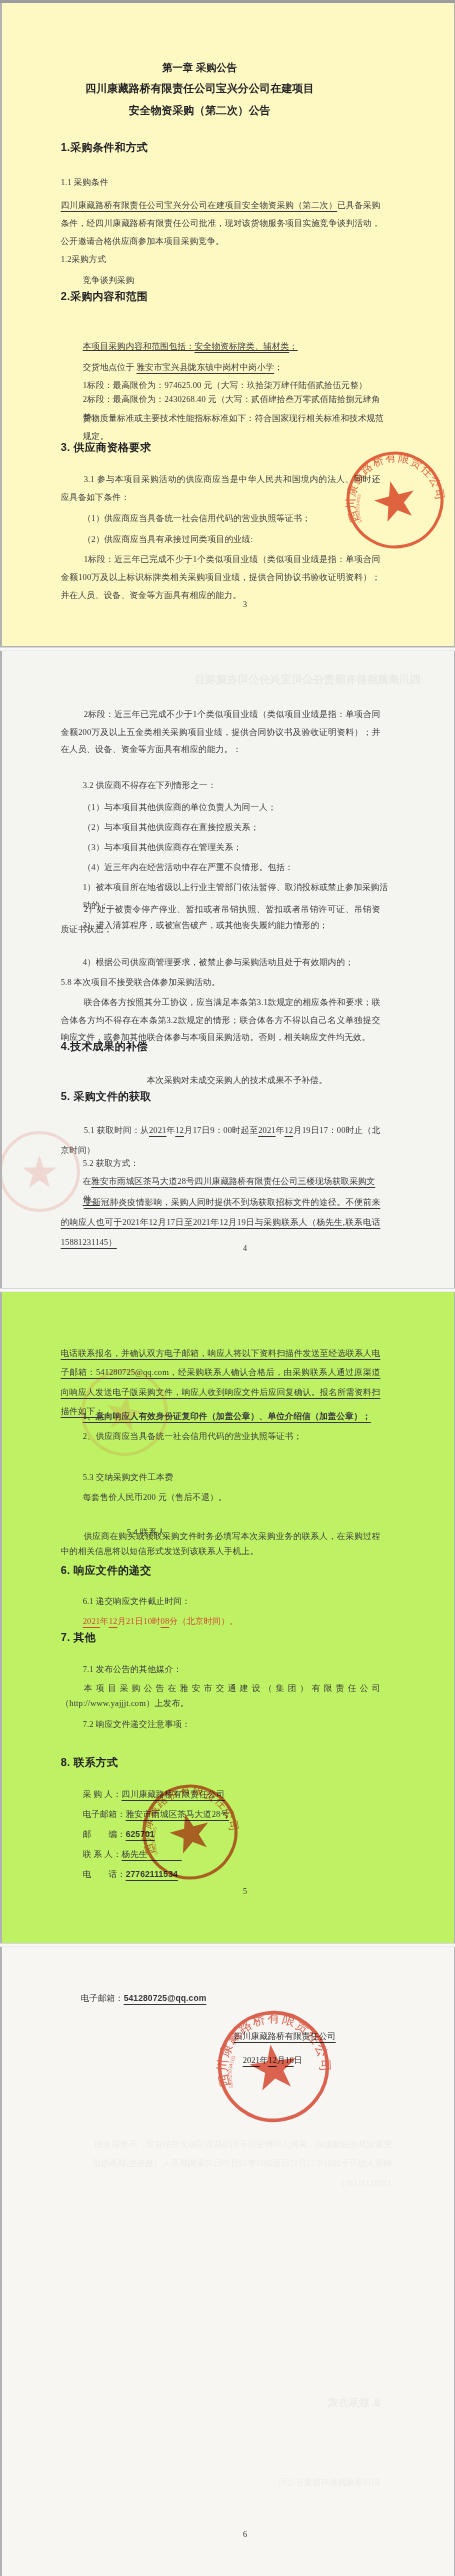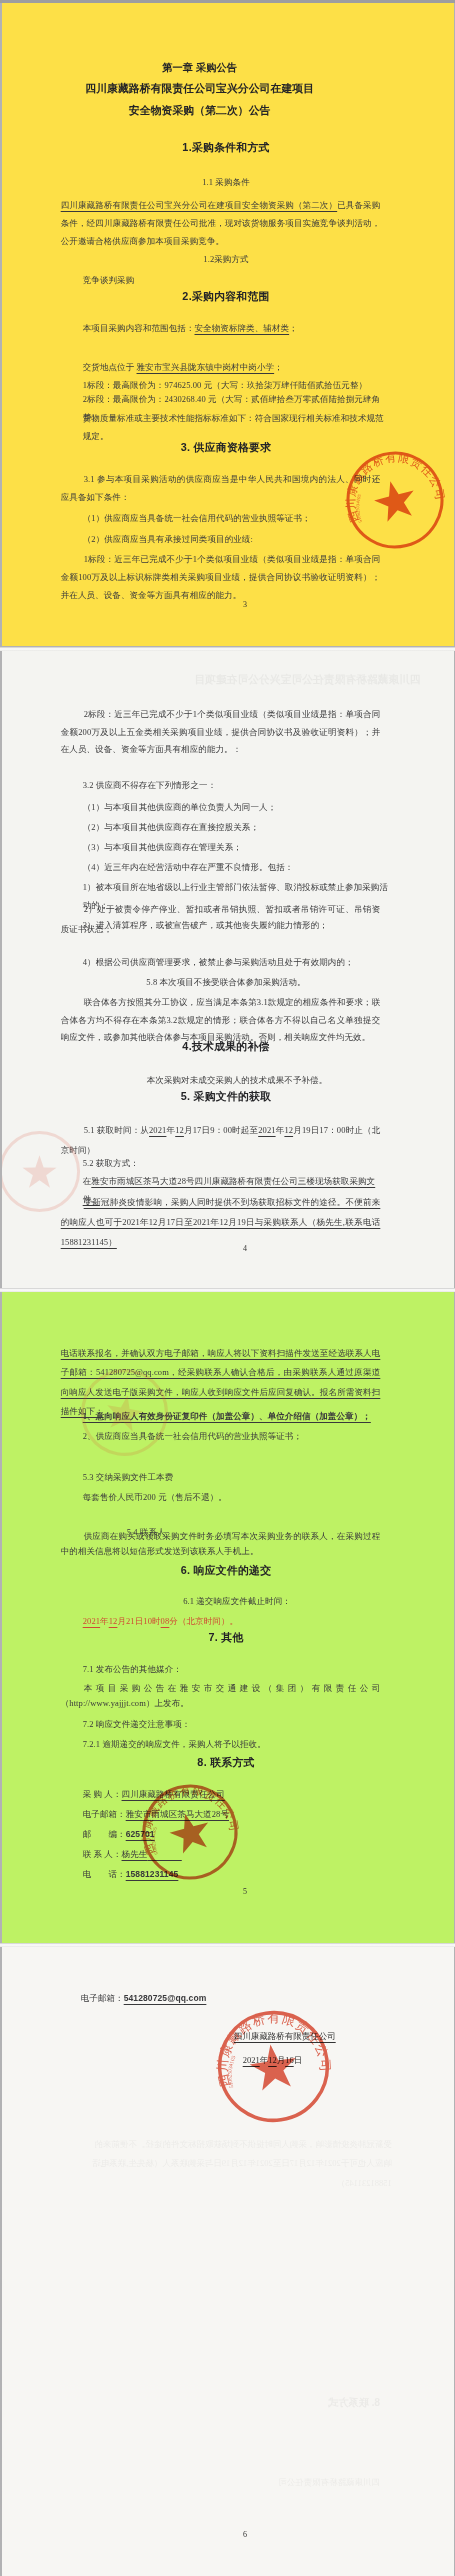--- a/index.html
+++ b/index.html
@@ -1,29 +1,29 @@
 <!DOCTYPE html>
 <html style="font-size:9px"><head>
 <meta charset="utf-8">
 <style>
   html,body{margin:0;padding:0;}
   body{background:#a8a8aa;font-family:"Liberation Serif","DejaVu Serif",serif;}
   #canvas{position:relative;width:456px;height:2576px;background:#b2b2b4;overflow:hidden;margin:0 auto;}
   .page{position:absolute;left:1.7px;right:1.7px;overflow:hidden;}
-  .page1{background:#fde047;}
+  .page1{background:#fef9c3;}
   .page2{background:#f4f4f1;}
   .page3{background:#bef264;}
   .page4{background:#f7f6f3;}
   .seam{position:absolute;left:0;right:0;height:4px;background:linear-gradient(#c9c9c9,#ffffff 45%,#e7e7e4);}
   .topstrip{position:absolute;left:0;right:0;top:0;height:3.4px;background:#9d9da0;}
   .blk{position:absolute;font-size:8.5px;line-height:17.7px;color:#39393b;letter-spacing:0.1px;}
   .para{left:59px;right:74px;text-align:justify;}
   .ind{text-indent:2.7em;}
   .ln{left:81px;right:63px;}
-  .ln0{left:59px;right:63px;text-align:center;}
+  .ln0{left:59px;right:63px;}
   .h{font-family:"Liberation Sans","DejaVu Sans",sans-serif;font-weight:bold;font-size:10.8px;color:#242427;letter-spacing:0.3px;}
   .center{left:11.4px;right:68px;text-align:center;}
   .t1{font-family:"Liberation Sans","DejaVu Sans",sans-serif;font-weight:bold;font-size:10.2px;color:#242427;}
   .t2{font-family:"Liberation Sans","DejaVu Sans",sans-serif;font-weight:bold;font-size:10.8px;color:#242427;}
   .u{text-decoration:underline;text-underline-offset:2.8px;}
   .b{font-weight:bold;}
   .red{color:#cf4a33;}
   .num{font-family:"Liberation Sans","DejaVu Sans",sans-serif;font-weight:bold;}
   .pageno{left:34px;right:0;text-align:center;font-size:8px;color:#333;}
   .lh34{line-height:19.4px;}
@@ -49,21 +49,21 @@
     <div class="blk h ln0" style="top:136px;">1.采购条件和方式</div>
     <div class="blk ln0" style="top:171px;">1.1 采购条件</div>
 
     <div class="blk para" style="top:194px;"><span class="u">四川康藏路桥有限责任公司宝兴分公司在建项目安全物资采购（第二次）</span><span>已具备采购条件，经四川康藏路桥有限责任公司批准，现对该货物服务项目实施竞争谈判活动，公开邀请合格供应商参加本项目采购竞争。</span></div>
 
     <div class="blk ln0" style="top:248px;">1.2采购方式</div>
     <div class="blk ln" style="top:269px;">竞争谈判采购</div>
 
     <div class="blk h ln0" style="top:285px;">2.采购内容和范围</div>
 
-    <div class="blk ln" style="top:317px;"><span>本项目采购内容和范围包括：</span><span class="u">安全物资标牌类、辅材类</span><span>；</span></div>
+    <div class="blk ln" style="top:335px;text-decoration:underline;"><span>本项目采购内容和范围包括：</span><span class="u">安全物资标牌类、辅材类</span><span>；</span></div>
     <div class="blk ln" style="top:356px;"><span>交货地点位于 </span><span class="u">雅安市宝兴县陇东镇中岗村中岗小学</span><span>；</span></div>
     <div class="blk ln" style="top:374px;">1标段：最高限价为：974625.00 元（大写：玖拾柒万肆仟陆佰贰拾伍元整）</div>
     <div class="blk ln" style="top:388px;">2标段：最高限价为：2430268.40 元（大写：贰佰肆拾叁万零贰佰陆拾捌元肆角整）</div>
     <div class="blk ln" style="top:407px;">货物质量标准或主要技术性能指标标准如下：符合国家现行相关标准和技术规范规定。</div>
 
     <div class="blk h ln0" style="top:436px;">3.  供应商资格要求</div>
     <div class="blk para ind" style="top:468px;">3.1 参与本项目采购活动的供应商应当是中华人民共和国境内的法人、同时还应具备如下条件：</div>
     <div class="blk ln" style="top:507px;">（1）供应商应当具备统一社会信用代码的营业执照等证书；</div>
     <div class="blk ln" style="top:528px;">（2）供应商应当具有承接过同类项目的业绩:</div>
     <div class="blk para ind" style="top:548px;">1标段：近三年已完成不少于1个类似项目业绩（类似项目业绩是指：单项合同金额100万及以上标识标牌类相关采购项目业绩，提供合同协议书验收证明资料）；并在人员、设备、资金等方面具有相应的能力。</div>
@@ -127,36 +127,35 @@
 
     <div class="blk ln b" style="top:116px;"><span class="u">1、意向响应人有效身份证复印件（加盖公章）、单位介绍信（加盖公章）；</span></div>
     <div class="blk ln" style="top:136px;">2、供应商应当具备统一社会信用代码的营业执照等证书；</div>
 
     <div class="blk ln" style="top:177px;">5.3 交纳采购文件工本费</div>
     <div class="blk ln" style="top:197px;">每套售价人民币200 元（售后不退）。</div>
     <div class="blk ln" style="top:232px;margin-left:44px;">5.4 联系人</div>
     <div class="blk para ind" style="top:237px;line-height:15.4px;">供应商在购买或领取采购文件时务必填写本次采购业务的联系人，在采购过程中的相关信息将以短信形式发送到该联系人手机上。</div>
 
     <div class="blk h ln0" style="top:270px;">6.  响应文件的递交</div>
-    <div class="blk ln" style="top:301px;text-align:center;">6.1 递交响应文件截止时间：</div>
+    <div class="blk ln" style="top:301px;">6.1 递交响应文件截止时间：</div>
     <div class="blk ln red" style="top:321px;"><span class="u">2021</span><span>年</span><span class="u">12</span><span>月21日10时</span><span class="u">08</span><span>分（北京时间）。</span></div>
 
     <div class="blk h ln0" style="top:337px;">7.  其他</div>
     <div class="blk ln" style="top:369px;">7.1 发布公告的其他媒介：</div>
     <div class="blk para ind" style="top:389px;line-height:15.4px;">本项目采购公告在雅安市交通建设（集团）有限责任公司（http://www.yajjjt.com）上发布。</div>
     <div class="blk ln" style="top:424px;">7.2 响应文件递交注意事项：</div>
-    <div class="blk ln" style="top:444px;">7.2.1 逾期递交的响应文件，采购人将予以拒收。</div>
 
     <div class="blk h ln0" style="top:462px;">8.  联系方式</div>
 
     <div class="blk contact-row" style="top:492px;"><span>采 购 人：</span><span class="u">四川康藏路桥有限责任公司</span></div>
     <div class="blk contact-row" style="top:512px;"><span>电子邮箱：</span><span class="u">雅安市雨城区茶马大道28号</span></div>
     <div class="blk contact-row" style="top:532px;"><span>邮　　编：</span><span class="u num">625701</span></div>
     <div class="blk contact-row" style="top:552px;"><span>联 系 人：</span><span class="u">杨先生</span><span class="u">　　　　</span></div>
-    <div class="blk contact-row" style="top:572px;"><span>电　　话：</span><span class="u num">15881231145</span></div>
+    <div class="blk contact-row" style="top:572px;"><span>电　　话：</span><span class="u num">27762111534</span></div>
 
     <div class="blk pageno" style="top:591px;">5</div>
 
     <svg class="seal-faint" style="left:77px;top:75px;width:91px;height:91px;transform:rotate(10deg);" viewBox="0 0 200 200">
       <circle cx="100" cy="100" r="92" fill="none" stroke="currentColor" stroke-width="7"></circle>
       <polygon points="100,62 109.7,90.6 139.9,91 115.7,109.1 124.7,138 100,120.5 75.3,138 84.3,109.1 60.1,91 90.3,90.6" fill="currentColor"></polygon>
     </svg>
 
     <svg class="seal" style="left:138px;top:490px;width:100px;height:100px;transform:rotate(-15deg);" viewBox="0 0 200 200">
       <circle cx="100" cy="100" r="92" fill="none" stroke="currentColor" stroke-width="6"></circle>

